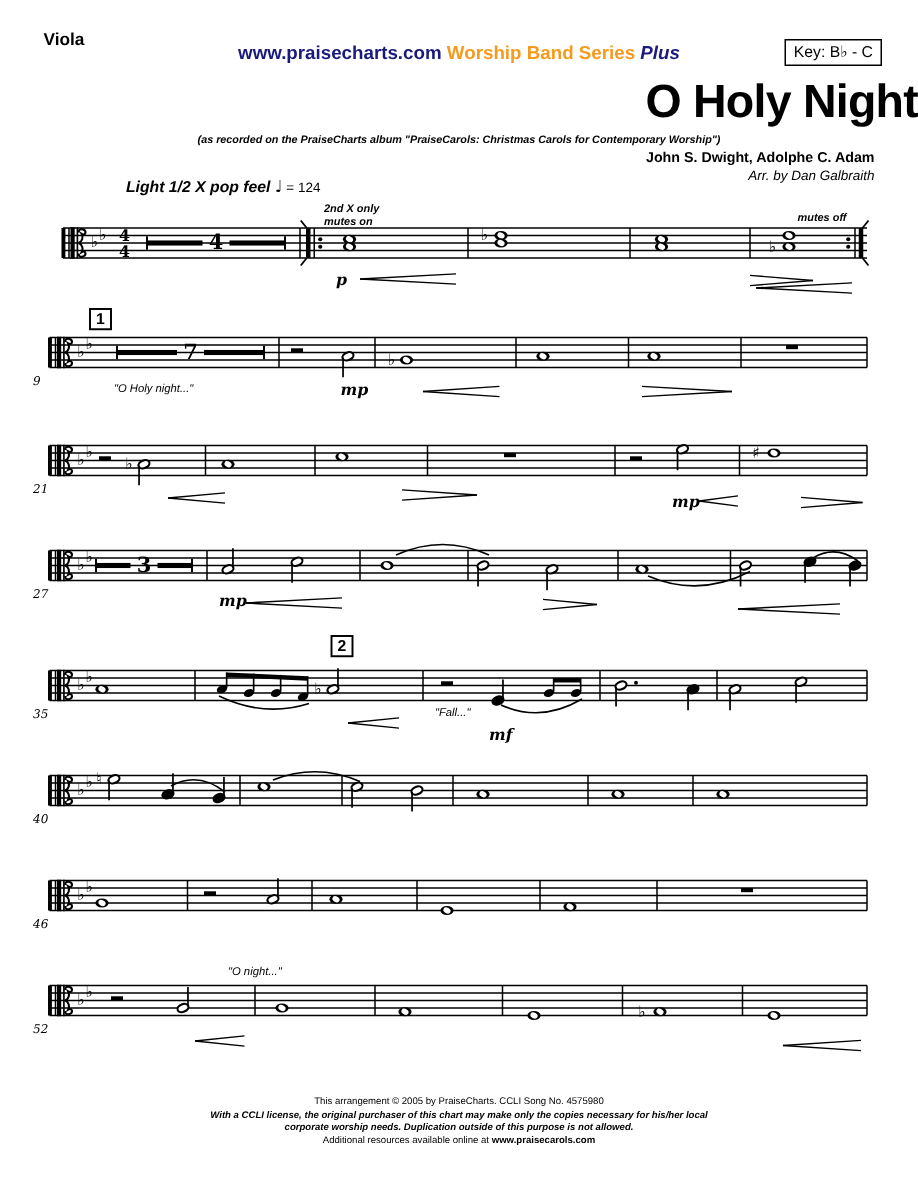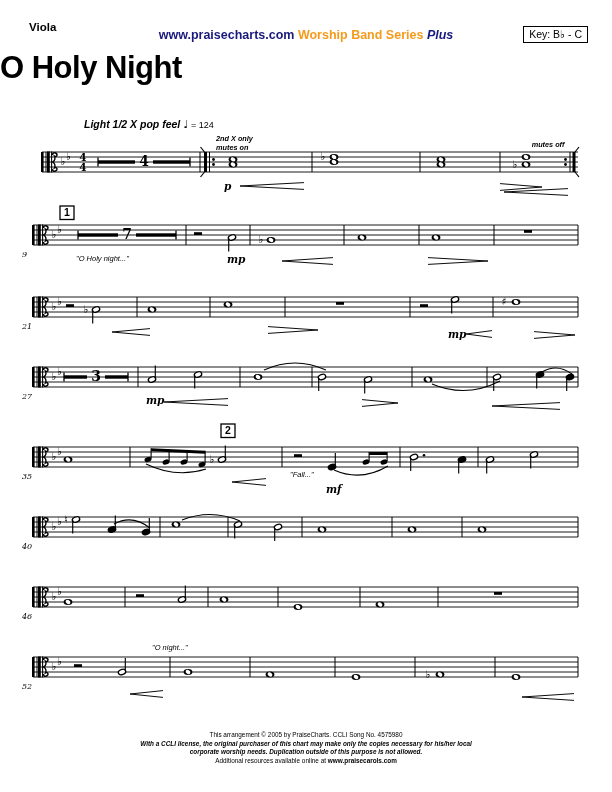--- a/index.html
+++ b/index.html
@@ -6,21 +6,21 @@
   .page{width:612px;height:792px;position:relative;margin:0 auto;background:#fff;
         font-family:"Liberation Sans",sans-serif;color:#000;overflow:hidden;}
   .abs{position:absolute;}
   .instrument{left:29px;top:21px;font-size:11.5px;font-weight:bold;}
   .banner{left:0;right:0;top:28px;text-align:center;font-size:12.5px;font-weight:bold;letter-spacing:0;}
   .banner .url{color:#1a1a7e;}
   .banner .series{color:#f49b1d;}
   .banner .plus{color:#1a1a7e;font-style:italic;}
   .keybox{right:24px;top:26px;border:1.6px solid #000;padding:1px 5px 2px 5px;
           font-size:10.5px;font-weight:normal;background:#fff;}
-  .title{left:0;right:0;top:50px;text-align:left;font-size:31px;font-weight:bold;letter-spacing:-0.5px;}
+  .title{left:0;right:0;top:50px;text-align:right;font-size:31px;font-weight:bold;letter-spacing:-0.5px;}
   .subtitle{left:0;right:0;top:88px;text-align:center;font-size:7.2px;font-weight:bold;font-style:italic;}
   .composers{right:29px;top:100px;text-align:right;font-size:9.5px;font-weight:bold;line-height:1.25;}
   .arranger{font-weight:normal;font-style:italic;font-size:9px;}
   .tempo{left:62px;top:118px;font-size:10.5px;white-space:nowrap;}
   .tempo .tempo-text{font-weight:bold;font-style:italic;margin-left:22px;}
   .tempo .tempo-note{font-family:"DejaVu Sans",sans-serif;font-size:11px;font-weight:bold;}
   .tempo .tempo-eq{font-size:9px;}
   .score{left:0;top:0;}
   .footer-logo{left:27px;top:731px;font-family:"DejaVu Serif",serif;font-style:italic;
                font-weight:bold;font-size:16px;color:#232a7c;white-space:nowrap;}
@@ -46,21 +46,26 @@
 
   <div class="abs instrument">Viola</div>
 
   <div class="abs banner">
     <span class="url">www.praisecharts.com</span><span class="series"> Worship Band Series </span><span class="plus">Plus</span>
   </div>
 
   <div class="abs keybox">Key: B♭ - C</div>
 
   <div class="abs title">O Holy Night</div>
-
+  <div class="abs subtitle">(as recorded on the PraiseCharts album "PraiseCarols: Christmas Carols for Contemporary Worship")</div>
+
+  <div class="abs composers">
+    <div>John S. Dwight, Adolphe C. Adam</div>
+    <div class="arranger">Arr. by Dan Galbraith</div>
+  </div>
 
   <div class="abs tempo">
     <span class="tempo-text">Light 1/2 X pop feel</span>
     <span class="tempo-note">♩</span><span class="tempo-eq"> = 124</span>
   </div>
 
   <svg id="score" class="abs score" width="612" height="792" viewBox="0 0 612 792">
       <g>
         <line x1="42" y1="152" x2="578" y2="152" stroke="#000" stroke-width="0.9"></line>
         <line x1="42" y1="157" x2="578" y2="157" stroke="#000" stroke-width="0.9"></line>

